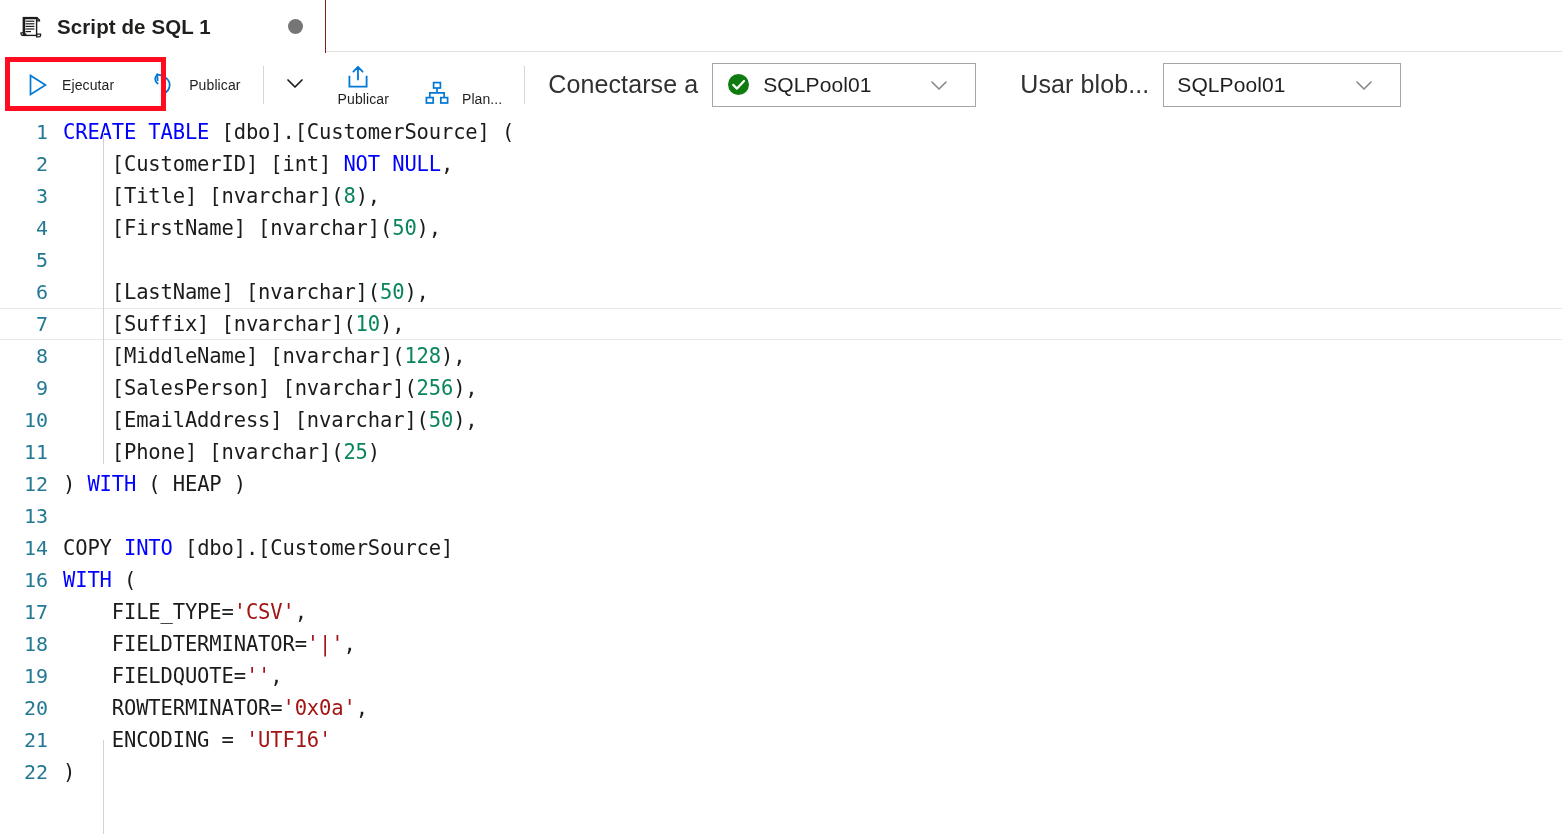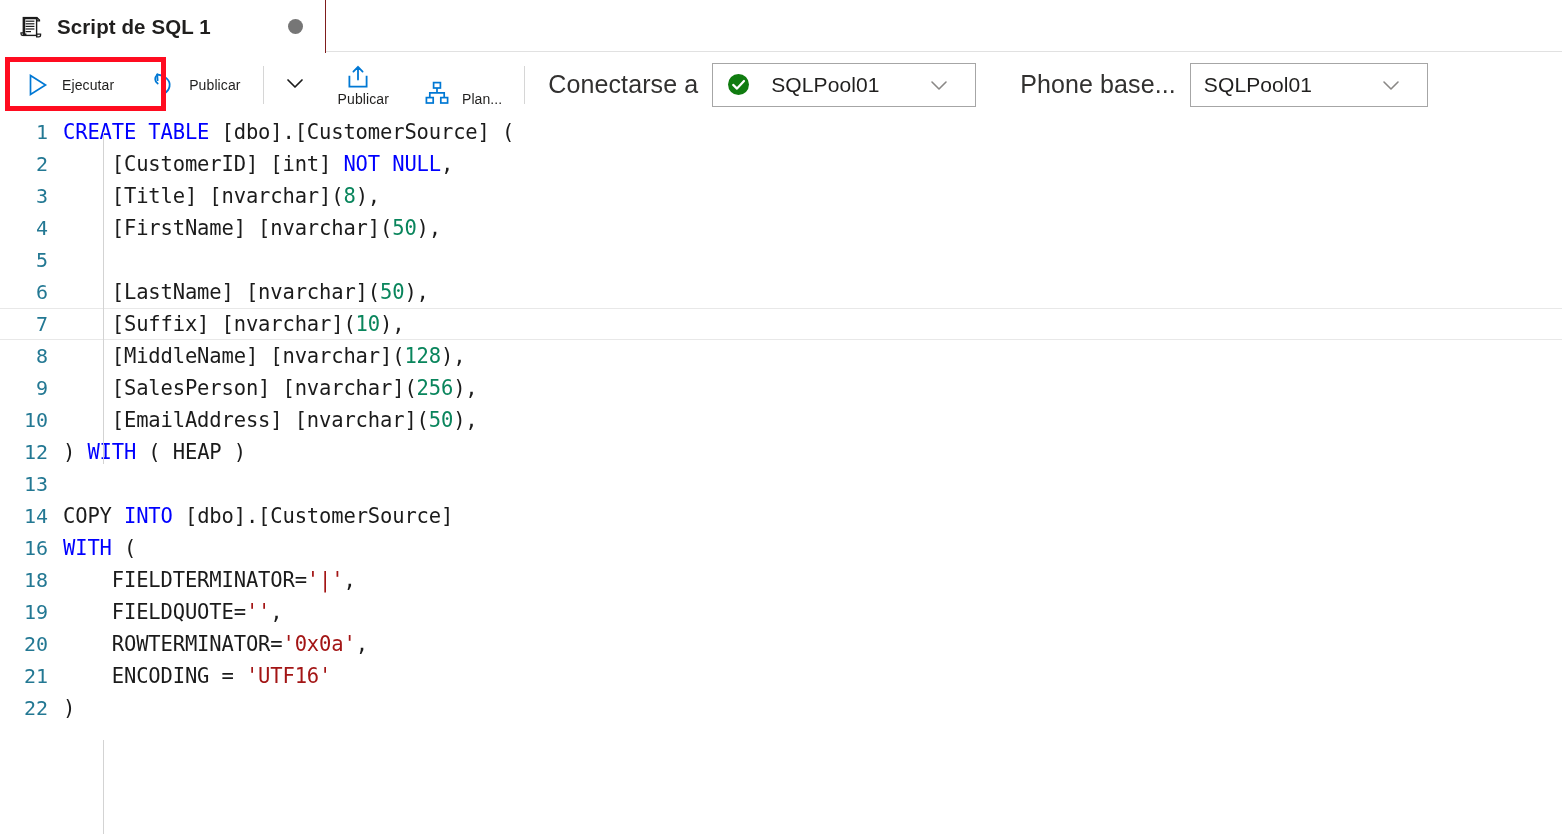--- a/index.html
+++ b/index.html
@@ -124,21 +124,20 @@
 
   
   .tb-dropdown {
     display: flex;
     align-items: center;
     height: 44px;
     border: 1px solid #a6a6a6;
     background: #ffffff;
     padding: 0 24px 0 13px;
     cursor: pointer;
-    gap: 8px;
   }
   .tb-dropdown .dd-check {
     width: 25px; height: 25px;
     flex: 0 0 25px;
     margin-right: 12px;
     display: block;
   }
   .tb-dropdown .dd-text {
     font-size: 21px;
     color: #201f1e;
@@ -309,21 +308,21 @@
       </svg>
     </span>
     <span class="dd-text">SQLPool01</span>
     <span class="dd-chev">
       <svg viewBox="0 0 24 24" width="24" height="24">
         <path d="M5 9 L12 16 L19 9" fill="none" stroke="#8a8886" stroke-width="1.6" stroke-linecap="round" stroke-linejoin="round"></path>
       </svg>
     </span>
   </div>
 
-  <span class="tb-plain-label" style="margin-left:44px;">Phone base...</span>
+  <span class="tb-plain-label" style="margin-left:44px;">Usar blob...</span>
 
   <div class="tb-dropdown" id="usedb-dd">
     <span class="dd-text">SQLPool01</span>
     <span class="dd-chev">
       <svg viewBox="0 0 24 24" width="24" height="24">
         <path d="M5 9 L12 16 L19 9" fill="none" stroke="#8a8886" stroke-width="1.6" stroke-linecap="round" stroke-linejoin="round"></path>
       </svg>
     </span>
   </div>
 </div>
@@ -337,23 +336,25 @@
       <div class="code-line"><span class="ln">1</span><span class="code-text"><span class="k">CREATE TABLE</span><span> [dbo].[CustomerSource] (</span></span></div>
       <div class="code-line"><span class="ln">2</span><span class="code-text"><span>    [CustomerID] [int] </span><span class="k">NOT NULL</span><span>,</span></span></div>
       <div class="code-line"><span class="ln">3</span><span class="code-text"><span>    [Title] [nvarchar](</span><span class="n">8</span><span>),</span></span></div>
       <div class="code-line"><span class="ln">4</span><span class="code-text"><span>    [FirstName] [nvarchar](</span><span class="n">50</span><span>),</span></span></div>
       <div class="code-line"><span class="ln">5</span></div>
       <div class="code-line"><span class="ln">6</span><span class="code-text"><span>    [LastName] [nvarchar](</span><span class="n">50</span><span>),</span></span></div>
       <div class="code-line current"><span class="ln">7</span><span class="code-text"><span>    [Suffix] [nvarchar](</span><span class="n">10</span><span>),</span></span></div>
       <div class="code-line"><span class="ln">8</span><span class="code-text"><span>    [MiddleName] [nvarchar](</span><span class="n">128</span><span>),</span></span></div>
       <div class="code-line"><span class="ln">9</span><span class="code-text"><span>    [SalesPerson] [nvarchar](</span><span class="n">256</span><span>),</span></span></div>
       <div class="code-line"><span class="ln">10</span><span class="code-text"><span>    [EmailAddress] [nvarchar](</span><span class="n">50</span><span>),</span></span></div>
+      <div class="code-line"><span class="ln">11</span><span class="code-text"><span>    [Phone] [nvarchar](</span><span class="n">25</span><span>)</span></span></div>
       <div class="code-line"><span class="ln">12</span><span class="code-text"><span>) </span><span class="k">WITH</span><span> ( HEAP )</span></span></div>
       <div class="code-line"><span class="ln">13</span><span class="code-text"><span></span></span></div>
       <div class="code-line"><span class="ln">14</span><span class="code-text"><span>COPY </span><span class="k">INTO</span><span> [dbo].[CustomerSource]</span></span></div>
       <div class="code-line"><span class="ln">16</span><span class="code-text"><span class="k">WITH</span><span> (</span></span></div>
+      <div class="code-line"><span class="ln">17</span><span class="code-text"><span>    FILE_TYPE=</span><span class="s">'CSV'</span><span>,</span></span></div>
       <div class="code-line"><span class="ln">18</span><span class="code-text"><span>    FIELDTERMINATOR=</span><span class="s">'|'</span><span>,</span></span></div>
       <div class="code-line"><span class="ln">19</span><span class="code-text"><span>    FIELDQUOTE=</span><span class="s">''</span><span>,</span></span></div>
       <div class="code-line"><span class="ln">20</span><span class="code-text"><span>    ROWTERMINATOR=</span><span class="s">'0x0a'</span><span>,</span></span></div>
       <div class="code-line"><span class="ln">21</span><span class="code-text"><span>    ENCODING = </span><span class="s">'UTF16'</span></span></div>
       <div class="code-line"><span class="ln">22</span><span class="code-text"><span>)</span></span></div>
     </div>
 </div>
 
 </body></html>

